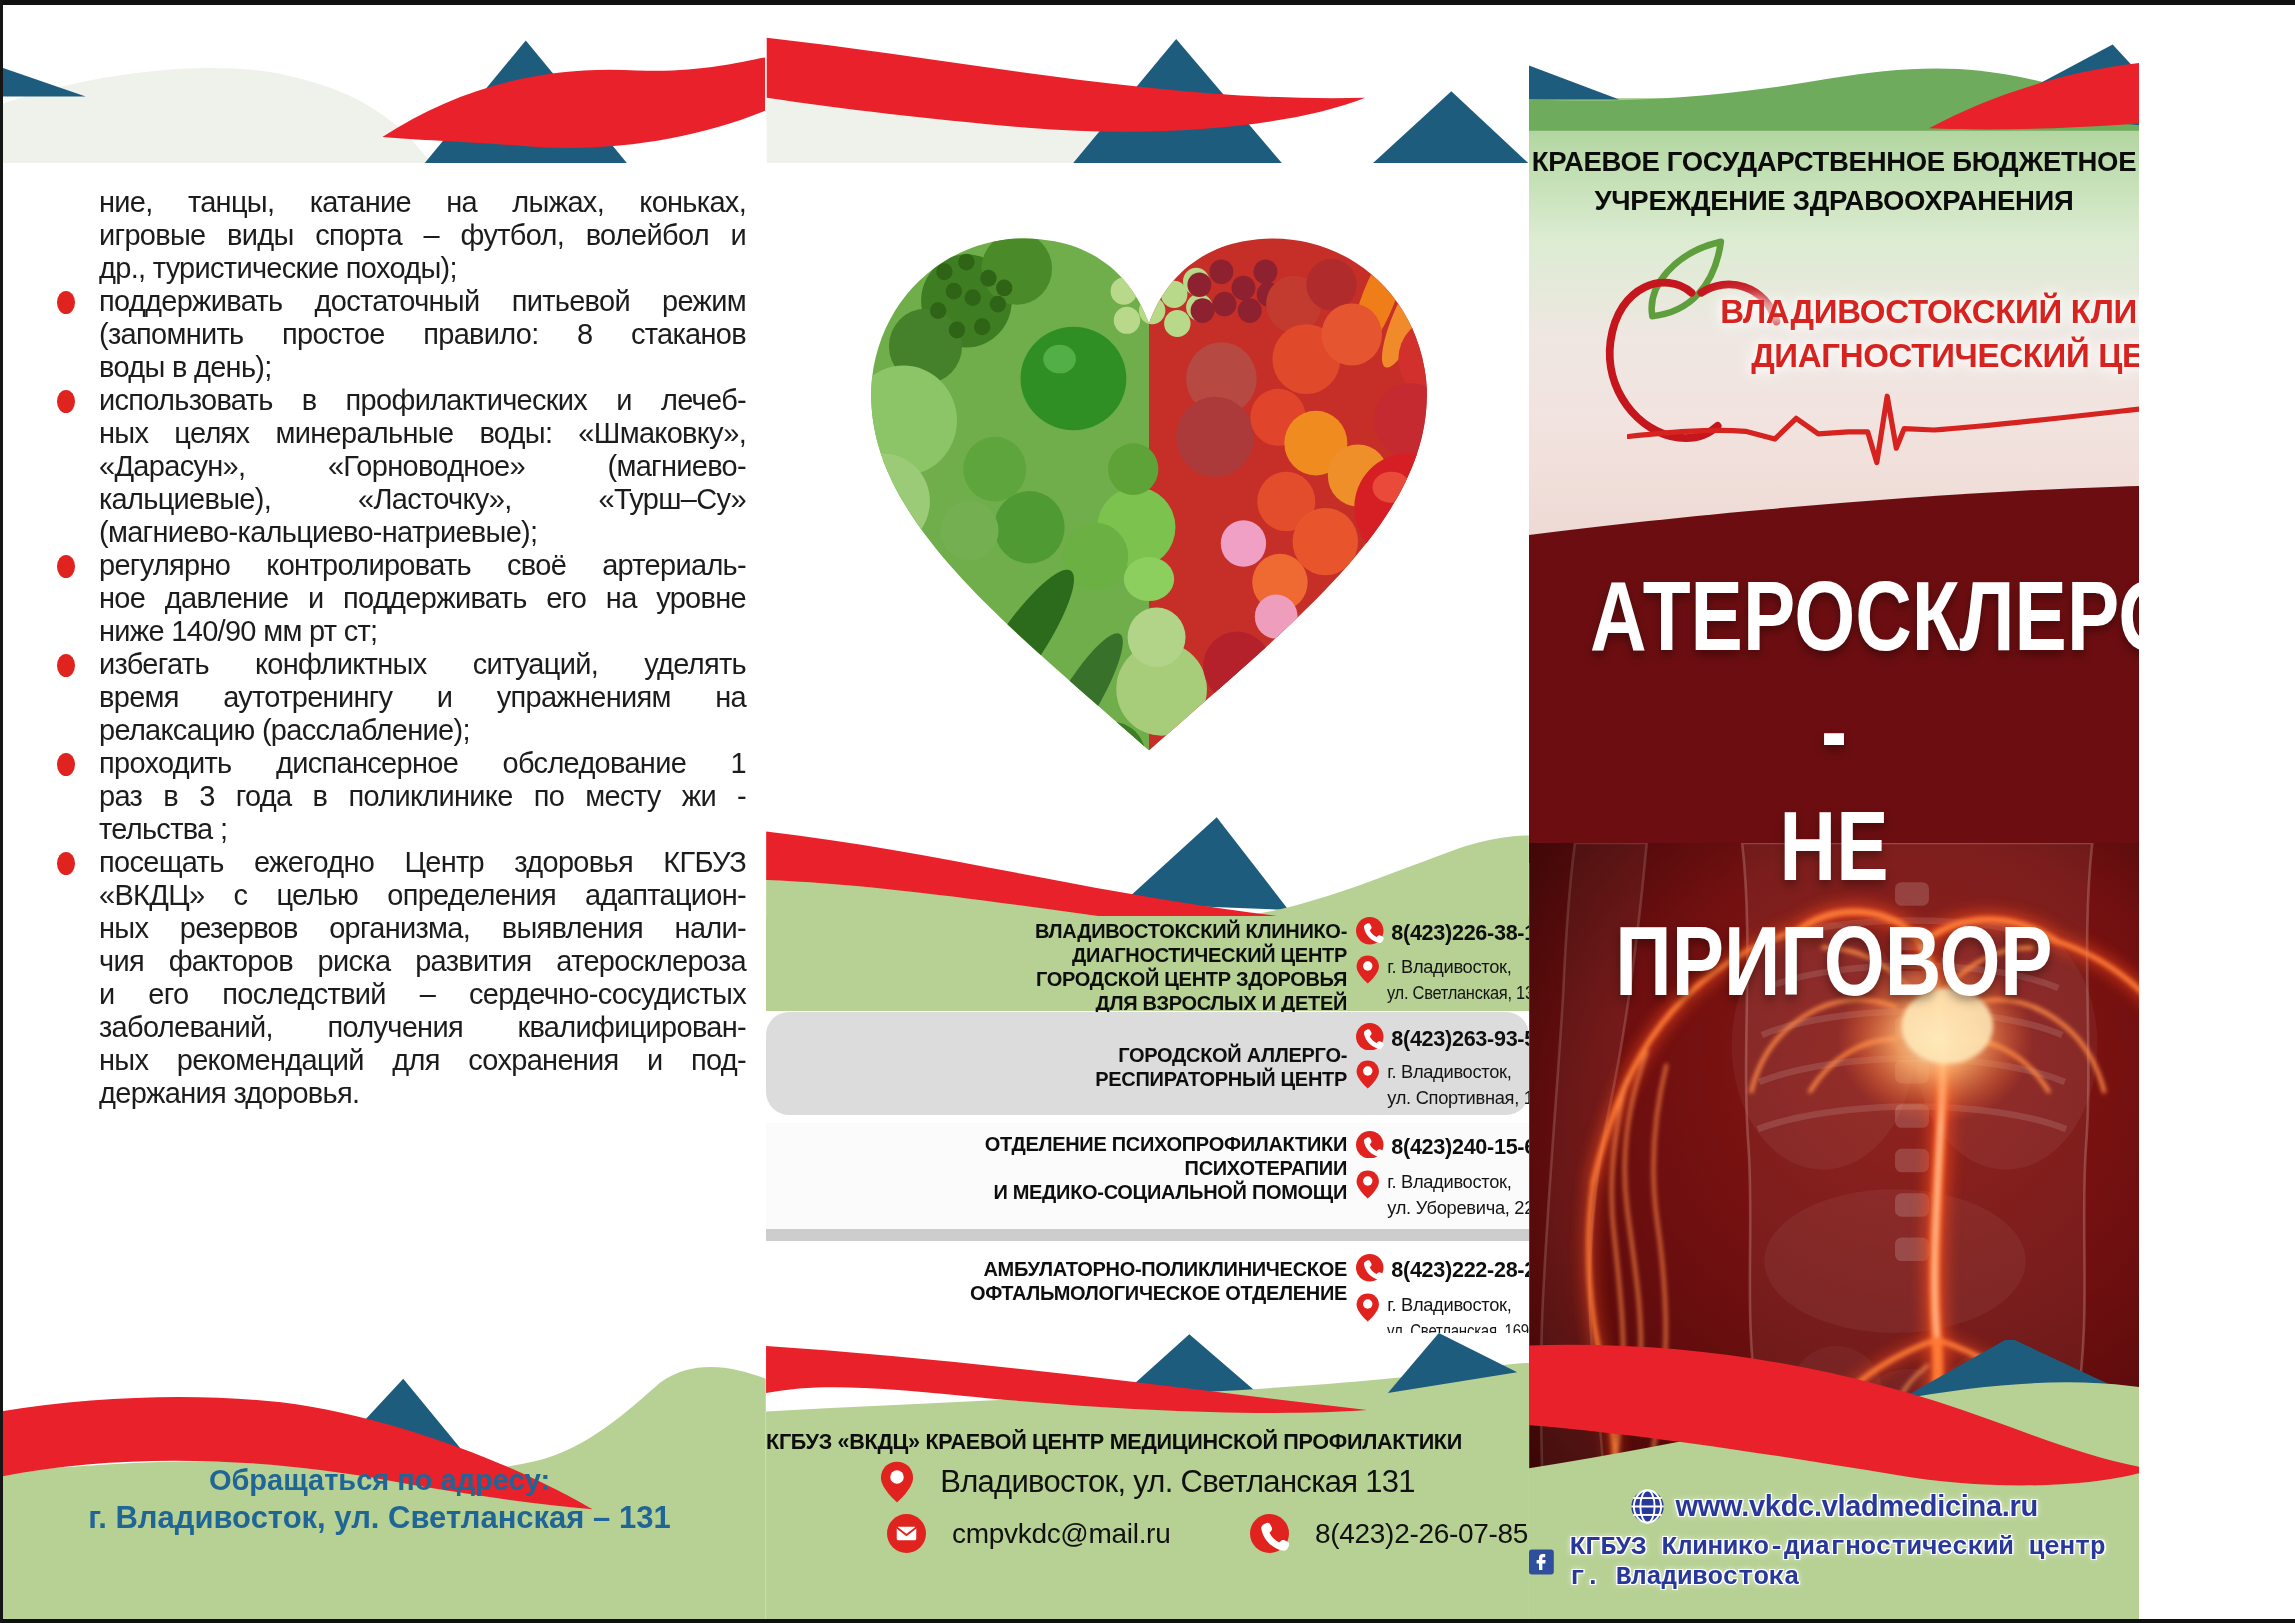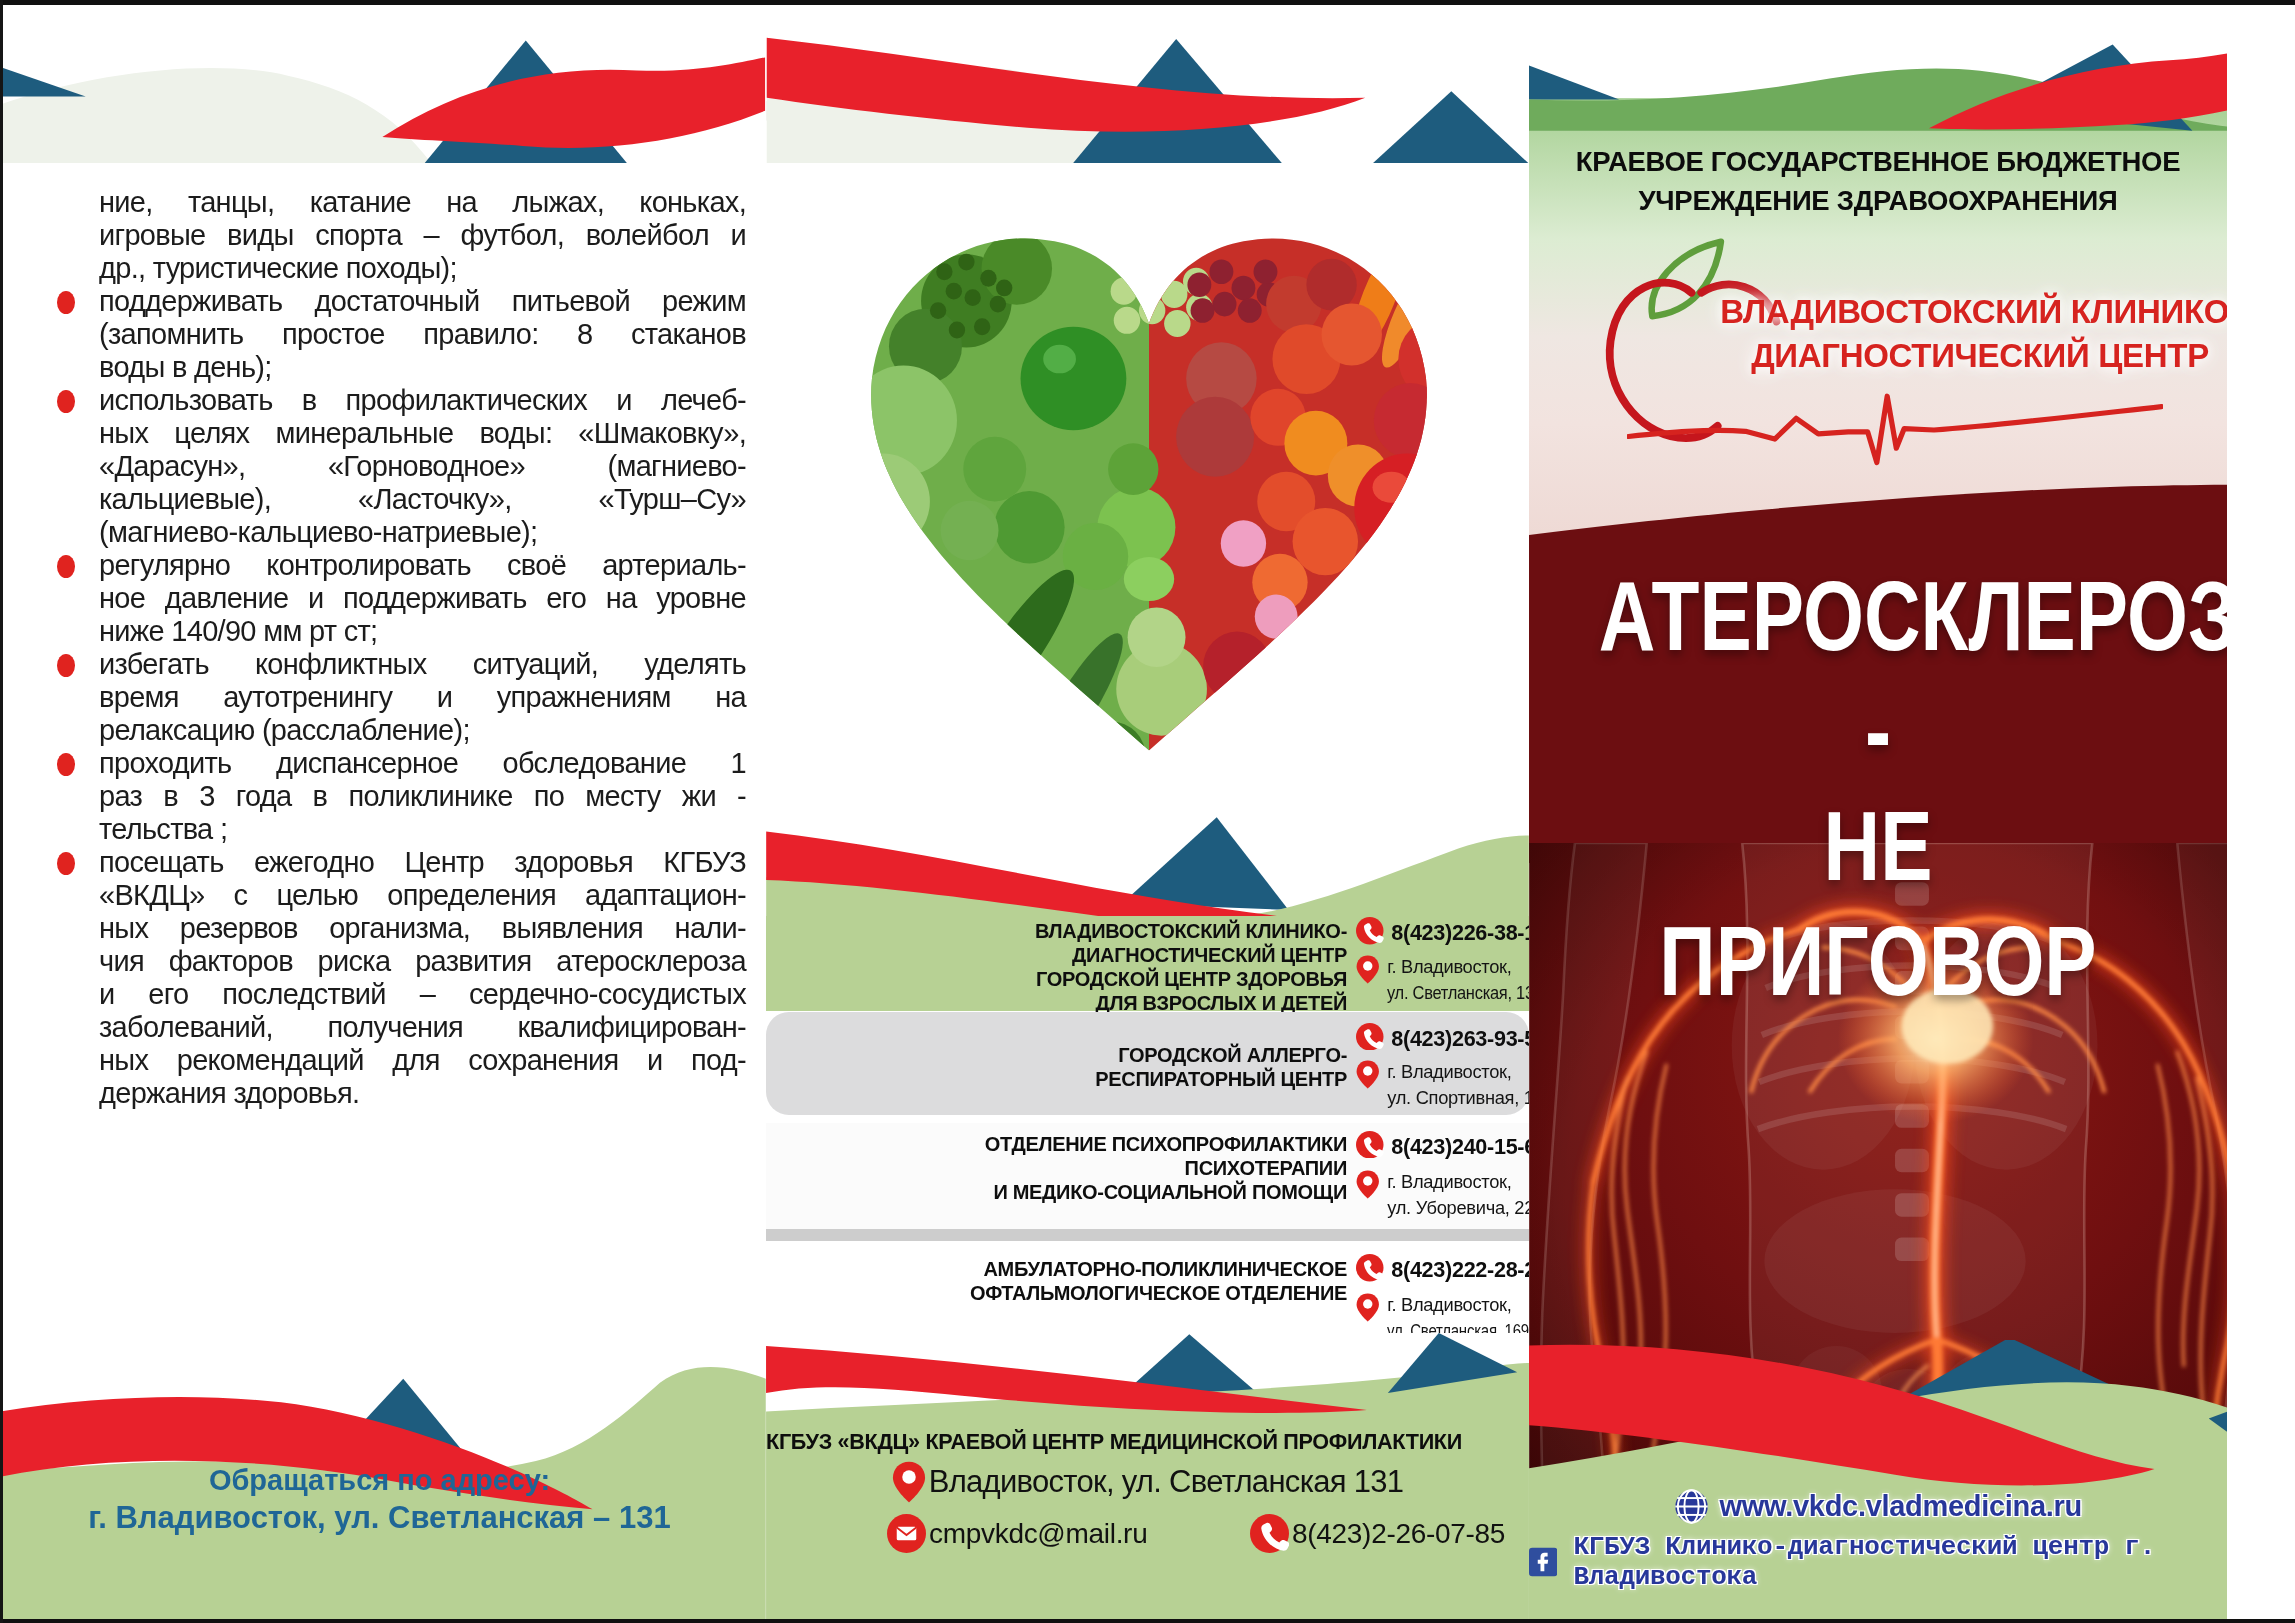--- a/index.html
+++ b/index.html
@@ -1,21 +1,21 @@
 <!DOCTYPE html>
 <html style="font-size:10.5px"><head>
 <meta charset="utf-8">
 <style>
   html,body{margin:0;padding:0;background:#e8e8e8;}
   #sheet{position:relative;width:2295px;height:1624px;background:#ffffff;overflow:hidden;
          font-family:"Liberation Sans","DejaVu Sans",sans-serif;}
   .panel{position:absolute;top:0;height:1624px;overflow:hidden;}
   #p1{left:0;width:766px;background:#fff;padding-left:20px;}
   #p2{left:766px;width:763px;background:#fff;}
-  #p3{left:1529px;width:698px;background:#fff;}
+  #p3{left:1529px;width:610px;background:#fff;}
   svg.abs{position:absolute;left:0;display:block;}
   
   .p1text{position:absolute;left:99px;top:186px;width:647px;}
   .tl{position:relative;height:33px;line-height:33px;font-size:29px;letter-spacing:-0.7px;color:#1c1c1c;}
   .jl{text-align:justify;text-align-last:justify;}
   .el{text-align:left;}
   .bullet{position:absolute;left:-42px;top:5.9px;width:18.3px;height:23.5px;background:#e0231f;border-radius:50%;}
   
   .p1foot{position:absolute;left:30px;top:1463px;width:699px;text-align:center;color:#1f6696;font-weight:bold;z-index:6;}
   .p1foot .l1{font-size:29px;line-height:35px;}
@@ -26,21 +26,21 @@
        font-size:20px;line-height:24px;letter-spacing:-0.3px;color:#0e0e0e;}
   .entry{position:absolute;left:590px;display:flex;align-items:flex-start;gap:7.8px;}
   .entry .ic{flex:0 0 auto;}
   .phnum{font-weight:bold;font-size:21.6px;color:#0e0e0e;white-space:nowrap;letter-spacing:-0.3px;line-height:31px;}
   .addr{font-size:18.3px;line-height:26px;color:#141414;letter-spacing:-0.3px;white-space:nowrap;}
   .fit82{transform:scaleX(.82);transform-origin:left center;}
   .fit90{transform:scaleX(.9);transform-origin:left center;}
   
   .m-head{position:absolute;top:1429px;left:0;width:100%;font-weight:bold;
           font-size:21.6px;letter-spacing:-0.3px;color:#0d0d0d;z-index:6;}
-  .m-row{position:absolute;display:flex;align-items:center;gap:3px;z-index:6;}
+  .m-row{position:absolute;display:flex;align-items:center;gap:26px;z-index:6;}
   .m-addr-text{font-size:31px;color:#111;letter-spacing:-0.7px;}
   .m-small{font-size:28px;color:#111;letter-spacing:-0.3px;text-align:center;}
   
   .p3green{position:absolute;top:0;left:0;width:100%;height:543px;
      background:linear-gradient(180deg,#67a957 0%,#8ec47b 9%,#b2d6a0 24%,#dcecd2 44%,#efe7e2 62%,#f2e3df 78%,#eed9d4 100%);}
   .p3org{position:absolute;top:142px;left:0;width:100%;text-align:center;font-weight:bold;
          font-size:27.5px;line-height:39px;letter-spacing:-0.3px;color:#0c0c0c;z-index:3;}
   .p3name{position:absolute;top:290px;left:157px;width:588px;text-align:center;font-weight:bold;
           font-size:33px;line-height:44px;letter-spacing:-0.3px;color:#d6231f;z-index:3;
           text-shadow:0 0 9.2px rgba(255,255,255,.95),0 0 18.3px rgba(255,255,255,.85),0 0 26px rgba(255,255,255,.7);}

